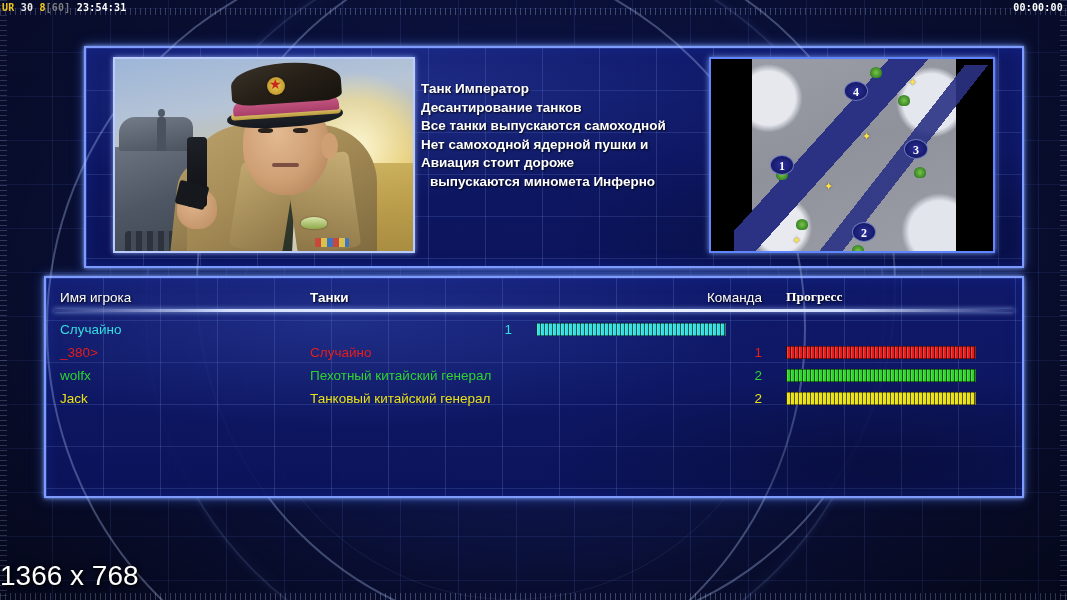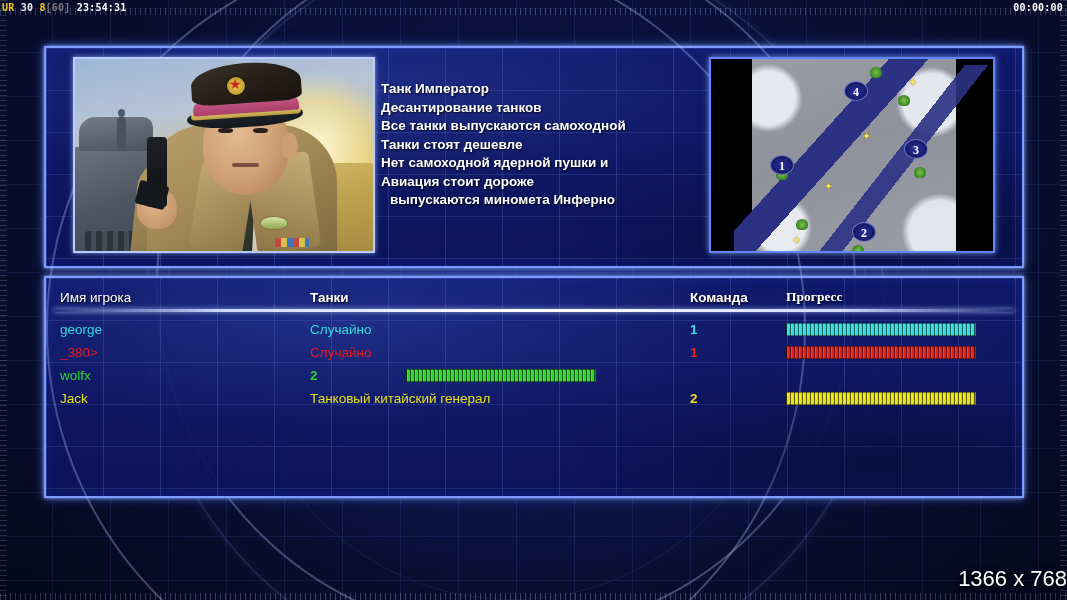--- a/index.html
+++ b/index.html
@@ -116,21 +116,21 @@
     position:relative; z-index:3;
     color:#ffffff;
     font-size:27px;
     line-height:52px;
     padding-left:27px;
     text-shadow:0 0 7px rgba(120,160,255,.7), 1px 1px 2px rgba(0,0,0,.8);
     white-space:nowrap;
   }
 
   
-  #bodypanel { margin-top:8px; height:222px; }
+  #bodypanel { margin-top:8px; height:222px;margin-left:40px; }
   #bodyinner { position:relative; z-index:3; height:100%; display:flex; }
 
   
   #portrait {
     position:absolute; left:27px; top:9px; width:302px; height:196px;
     border:2px solid #b9cbff;
     box-shadow:0 0 5px rgba(160,190,255,.8);
     overflow:hidden;
     background:#23334a;
   }
@@ -354,21 +354,21 @@
 
   .prow {
     display:flex; align-items:center;
     height:23px;
     padding:0 0 0 14px;
     font-size:13.5px;
     white-space:nowrap;
   }
   .c-name { width:250px; font-weight:normal; }
   .c-army { width:380px; }
-  .c-team { width:72px; font-weight:bold; }
+  .c-team { width:72px; text-align:right; font-weight:normal; }
   .c-prog { width:218px; padding-left:24px;font-family:Liberation Serif, serif; }
 
   #hdr {
     position:relative;
     color:#ffffff;
     font-weight:bold;
     font-size:13.5px;
     text-shadow:1px 1px 2px rgba(0,0,0,.9);
     height:22px;
   }
@@ -382,24 +382,24 @@
     height:13px; width:190px;
     border-radius:1px;
     background-image:repeating-linear-gradient(to right, rgba(0,0,0,.62) 0 1px, rgba(255,255,255,.18) 1px 2px, transparent 2px 4px);
     background-color:#888;
     box-shadow:inset 0 0 0 1px rgba(0,0,0,.45);
   }
 
   
   #resolution {
     position:absolute; left:0; bottom:8px; width:1067px;
-    text-align:right;
+    text-align:left;
     z-index:60;
     color:#ffffff;
-    font-size:22px;
+    font-size:28px;
     text-shadow:0 0 6px rgba(0,0,0,.85), 1px 1px 3px rgba(0,0,0,.9);
   }
 </style>
 </head>
 <body>
 
 <div id="screen">
   <div class="bggrid"></div>
   <div class="bgcircle"></div>
   <div class="bgcircle2"></div>
@@ -451,21 +451,20 @@
           <div class="g-captop"></div>
           <div class="g-capstar"></div>
           <div class="g-hand"></div>
           <div class="g-gun"></div>
         </div>
 
         <div id="desc">
             <div>Танк Император</div>
             <div>Десантирование танков</div>
             <div>Все танки выпускаются самоходной</div>
-            <div>Танки стоят дешевле</div>
             <div>Нет самоходной ядерной пушки и</div>
             <div>Авиация стоит дороже</div>
             <div class="ind">выпускаются миномета Инферно</div>
           </div>
 
         <div id="minimap">
           <div id="mapimg">
             <div id="river"></div>
             <div id="river2"></div>
           <div class="tree" style="left: 118px; top: 8px;"></div>
@@ -495,37 +494,37 @@
       <div id="playersinner">
         <div id="hdr" class="prow">
           <span class="c-name">Имя игрока</span>
           <span class="c-army">Танки</span>
           <span class="c-team">Команда</span>
           <span class="c-prog">Прогресс</span>
         </div>
         <div id="hdrline"></div>
         <div id="rows">
             <div class="prow">
-              <span class="c-name" style="color: rgb(51, 221, 224);">george</span>
               <span class="c-army" style="color: rgb(51, 221, 224);">Случайно</span>
               <span class="c-team" style="color: rgb(51, 221, 224);">1</span>
               <span class="c-prog">
                 <div class="bar" style="background-color: rgb(51, 221, 224); width: 190px;"></div>
               </span>
             </div>
             <div class="prow">
               <span class="c-name" style="color: rgb(232, 28, 28);">_380&gt;</span>
               <span class="c-army" style="color: rgb(232, 28, 28);">Случайно</span>
               <span class="c-team" style="color: rgb(232, 28, 28);">1</span>
               <span class="c-prog">
                 <div class="bar" style="background-color: rgb(232, 28, 28); width: 190px;"></div>
               </span>
             </div>
             <div class="prow">
               <span class="c-name" style="color: rgb(47, 212, 47);">wolfx</span>
+              <span class="c-army" style="color: rgb(47, 212, 47);">Пехотный китайский генерал</span>
               <span class="c-team" style="color: rgb(47, 212, 47);">2</span>
               <span class="c-prog">
                 <div class="bar" style="background-color: rgb(47, 212, 47); width: 190px;"></div>
               </span>
             </div>
             <div class="prow">
               <span class="c-name" style="color: rgb(232, 224, 24);">Jack</span>
               <span class="c-army" style="color: rgb(232, 224, 24);">Танковый китайский генерал</span>
               <span class="c-team" style="color: rgb(232, 224, 24);">2</span>
               <span class="c-prog">

